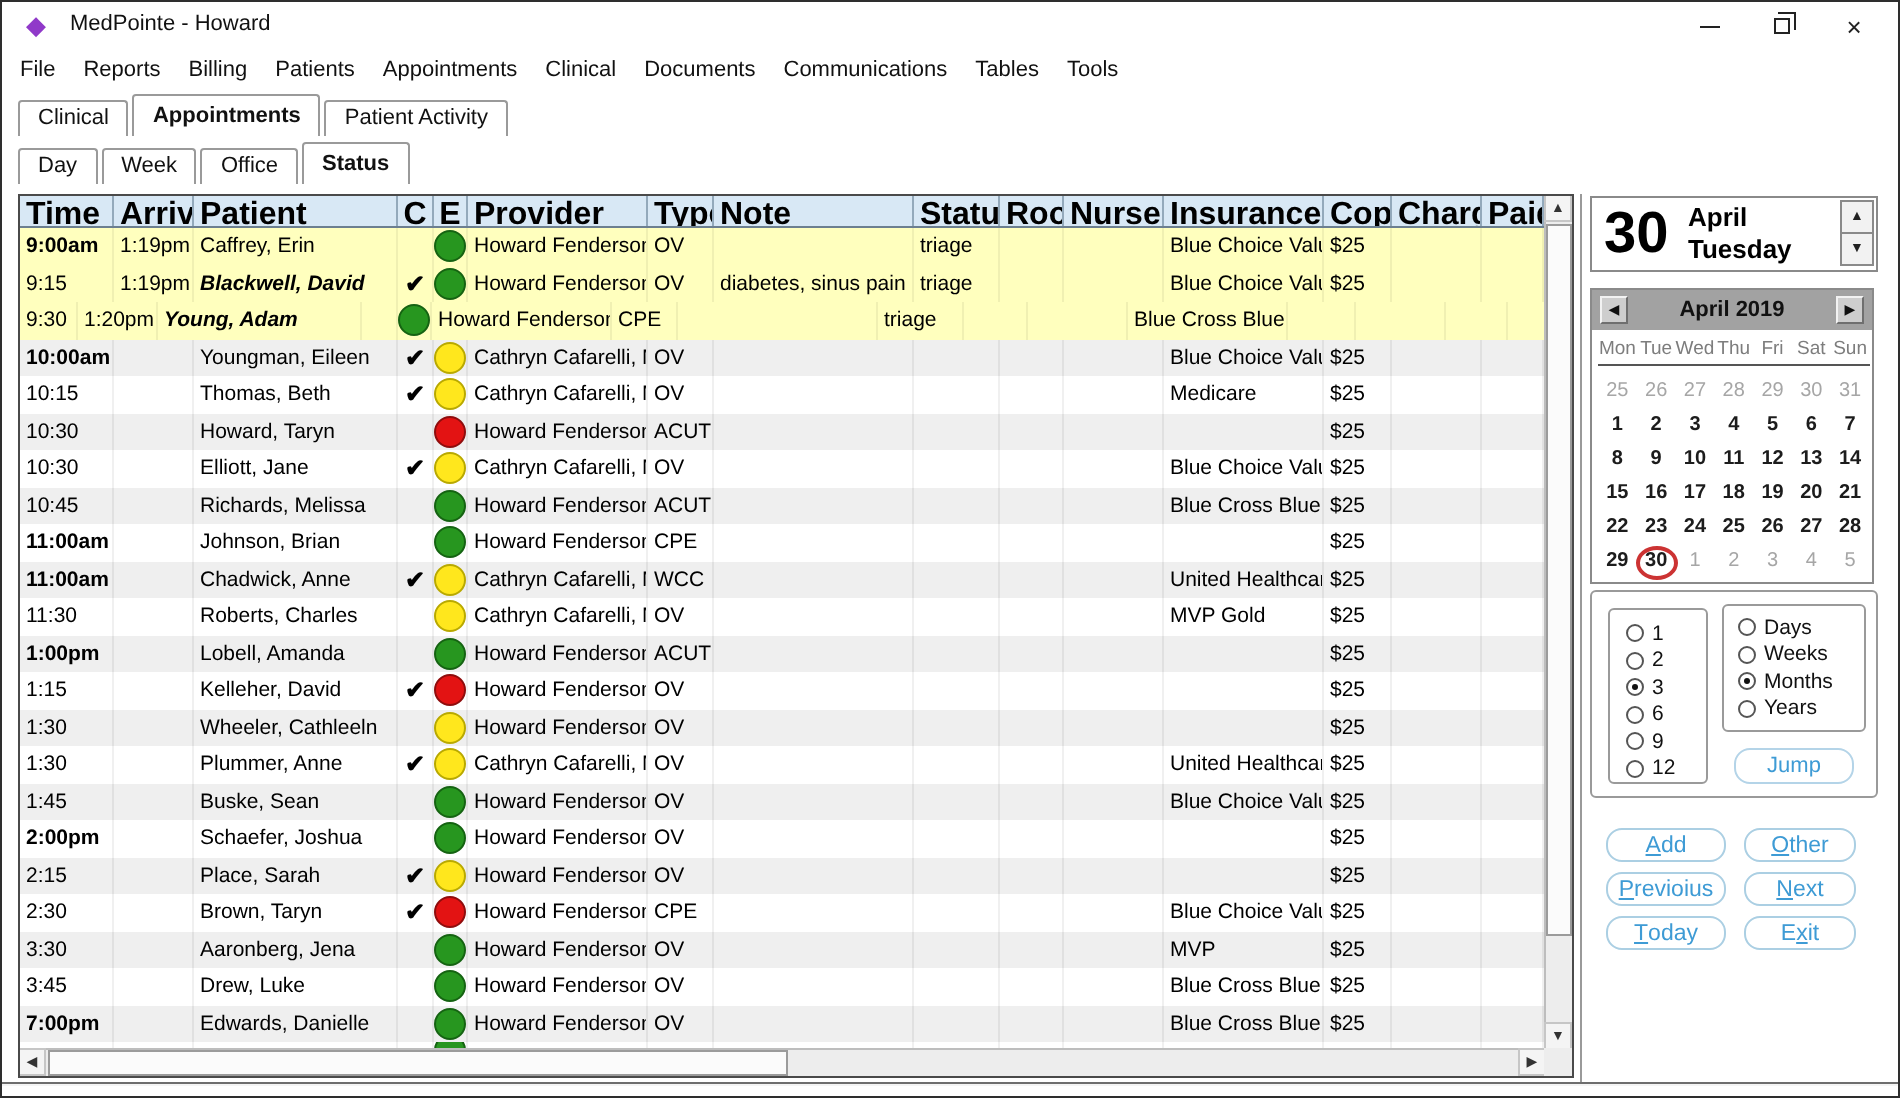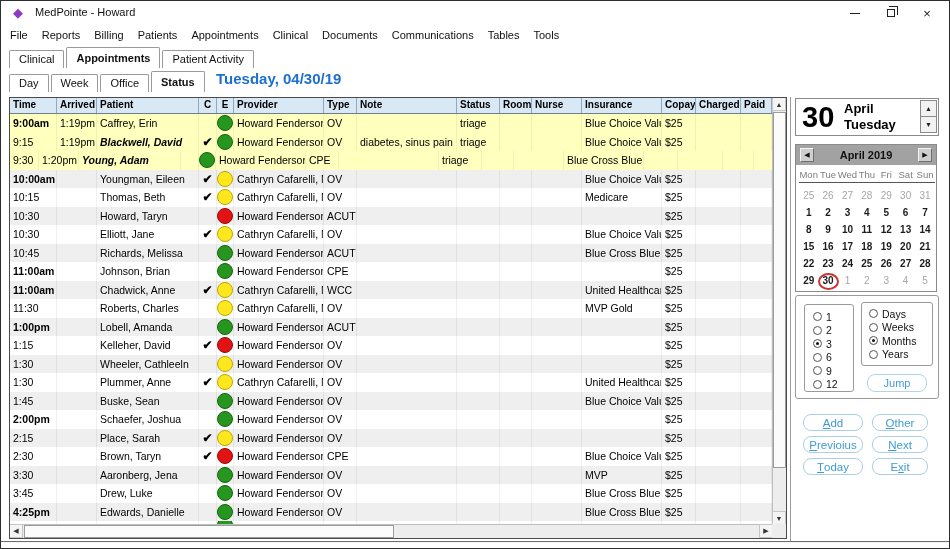--- a/index.html
+++ b/index.html
@@ -24,21 +24,21 @@
   
   .tabrow1 { position:absolute; left:8px; top:46px; height:21px; display:flex; align-items:flex-end; }
   .tabrow2 { position:absolute; left:8px; top:70px; height:21px; display:flex; align-items:flex-end; }
   .tab { font-size:11px; color:#111; background:#fff; border:1px solid #9a9a9a; border-bottom:none; border-radius:2px 2px 0 0; padding:2px 9px 3px 9px; margin-right:2px; height:18px; }
   .tab.active { font-weight:bold; height:21px; padding-top:4px; }
   .date-title { position:absolute; left:215px; top:69px; font-size:15px; font-weight:bold; color:var(--accent-blue); }
 
   
   .grid { position:absolute; left:8px; top:96px; width:778px; height:442px; border:1px solid #4a4a4a; background:#fff; overflow:hidden; }
   .thead { position:absolute; left:0; top:0; width:762px; height:16px; display:flex; background:var(--header-bg); border-bottom:1px solid #6c7f90; }
-  .th { font-size:10px; font-weight:bold; color:#000; padding:1px 0 0 3px; border-right:1px solid #93a9bb; overflow:hidden; white-space:nowrap; }
+  .th { font-size:16px; font-weight:bold; color:#000; padding:1px 0 0 3px; border-right:1px solid #93a9bb; overflow:hidden; white-space:nowrap; }
   .tbody { position:absolute; left:0; top:16px; width:762px; height:412px; overflow:hidden; }
   .tr { display:flex; height:18.5px; align-items:center; }
   .tr.bg-yellow { background:var(--row-yellow); }
   .tr.bg-gray   { background:var(--row-gray); }
   .tr.bg-white  { background:#ffffff; }
   .tr.partial { height:5px; overflow:hidden; align-items:flex-start; }
   .td { font-size:10.5px; color:#000; padding-left:3px; overflow:hidden; white-space:nowrap; height:100%; display:flex; align-items:center; border-right:1px solid rgba(0,0,0,0.06); }
   .td.center { justify-content:center; padding-left:0; }
   .td.b { font-weight:bold; }
   .td.bi { font-weight:bold; font-style:italic; }
@@ -133,21 +133,20 @@
       <span class="tab">Patient Activity</span>
     </div>
 
   <div class="tabrow2" id="tabs2">
       <span class="tab">Day</span>
       <span class="tab">Week</span>
       <span class="tab">Office</span>
       <span class="tab active">Status</span>
     </div>
 
-  <div class="date-title">Tuesday, 04/30/19</div>
 
   <div class="grid">
     <div class="thead" id="thead">
         <div class="th" style="width: 47px;">Time</div>
         <div class="th" style="width: 40px;">Arrived</div>
         <div class="th" style="width: 102px;">Patient</div>
         <div class="th" style="width: 18px; text-align: center; padding-left: 0px;">C</div>
         <div class="th" style="width: 17px; text-align: center; padding-left: 0px;">E</div>
         <div class="th" style="width: 90px;">Provider</div>
         <div class="th" style="width: 33px;">Type</div>
@@ -572,21 +571,21 @@
           <div class="td" style="width: 100px;"></div>
           <div class="td" style="width: 43px;"></div>
           <div class="td" style="width: 32px;"></div>
           <div class="td" style="width: 50px;"></div>
           <div class="td" style="width: 80px;">Blue Cross Blue</div>
           <div class="td" style="width: 34px;">$25</div>
           <div class="td" style="width: 45px;"></div>
           <div class="td" style="width: 31px;"></div>
         </div>
         <div class="tr bg-gray">
-          <div class="td b" style="width: 47px;">4:25pm</div>
+          <div class="td b" style="width: 47px;">7:00pm</div>
           <div class="td" style="width: 40px;"></div>
           <div class="td" style="width: 102px;">Edwards, Danielle</div>
           <div class="td center" style="width: 18px;"></div>
           <div class="td center" style="width: 17px; overflow: visible;">
             <span class="dot dot-green"></span>
           </div>
           <div class="td" style="width: 90px;">Howard Fenderson, MD</div>
           <div class="td" style="width: 33px;">OV</div>
           <div class="td" style="width: 100px;"></div>
           <div class="td" style="width: 43px;"></div>

